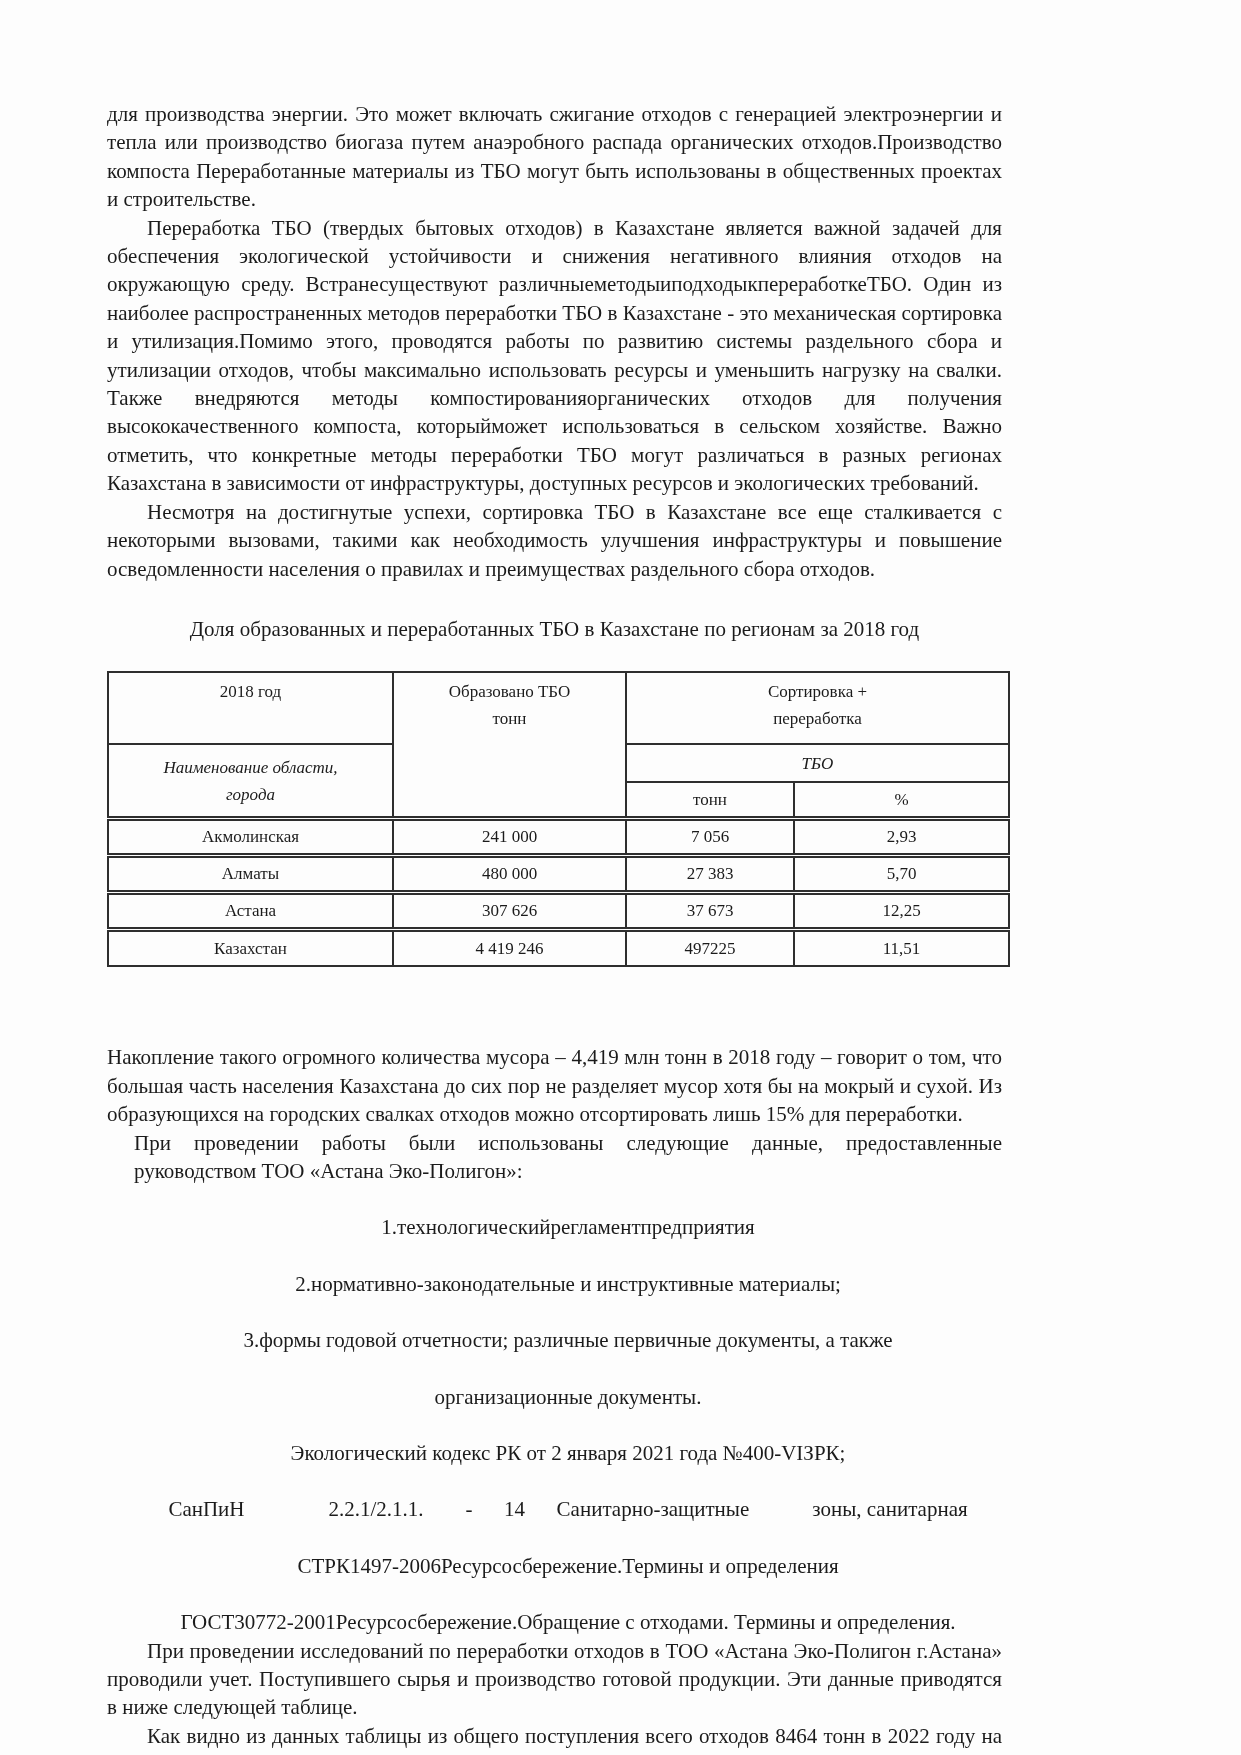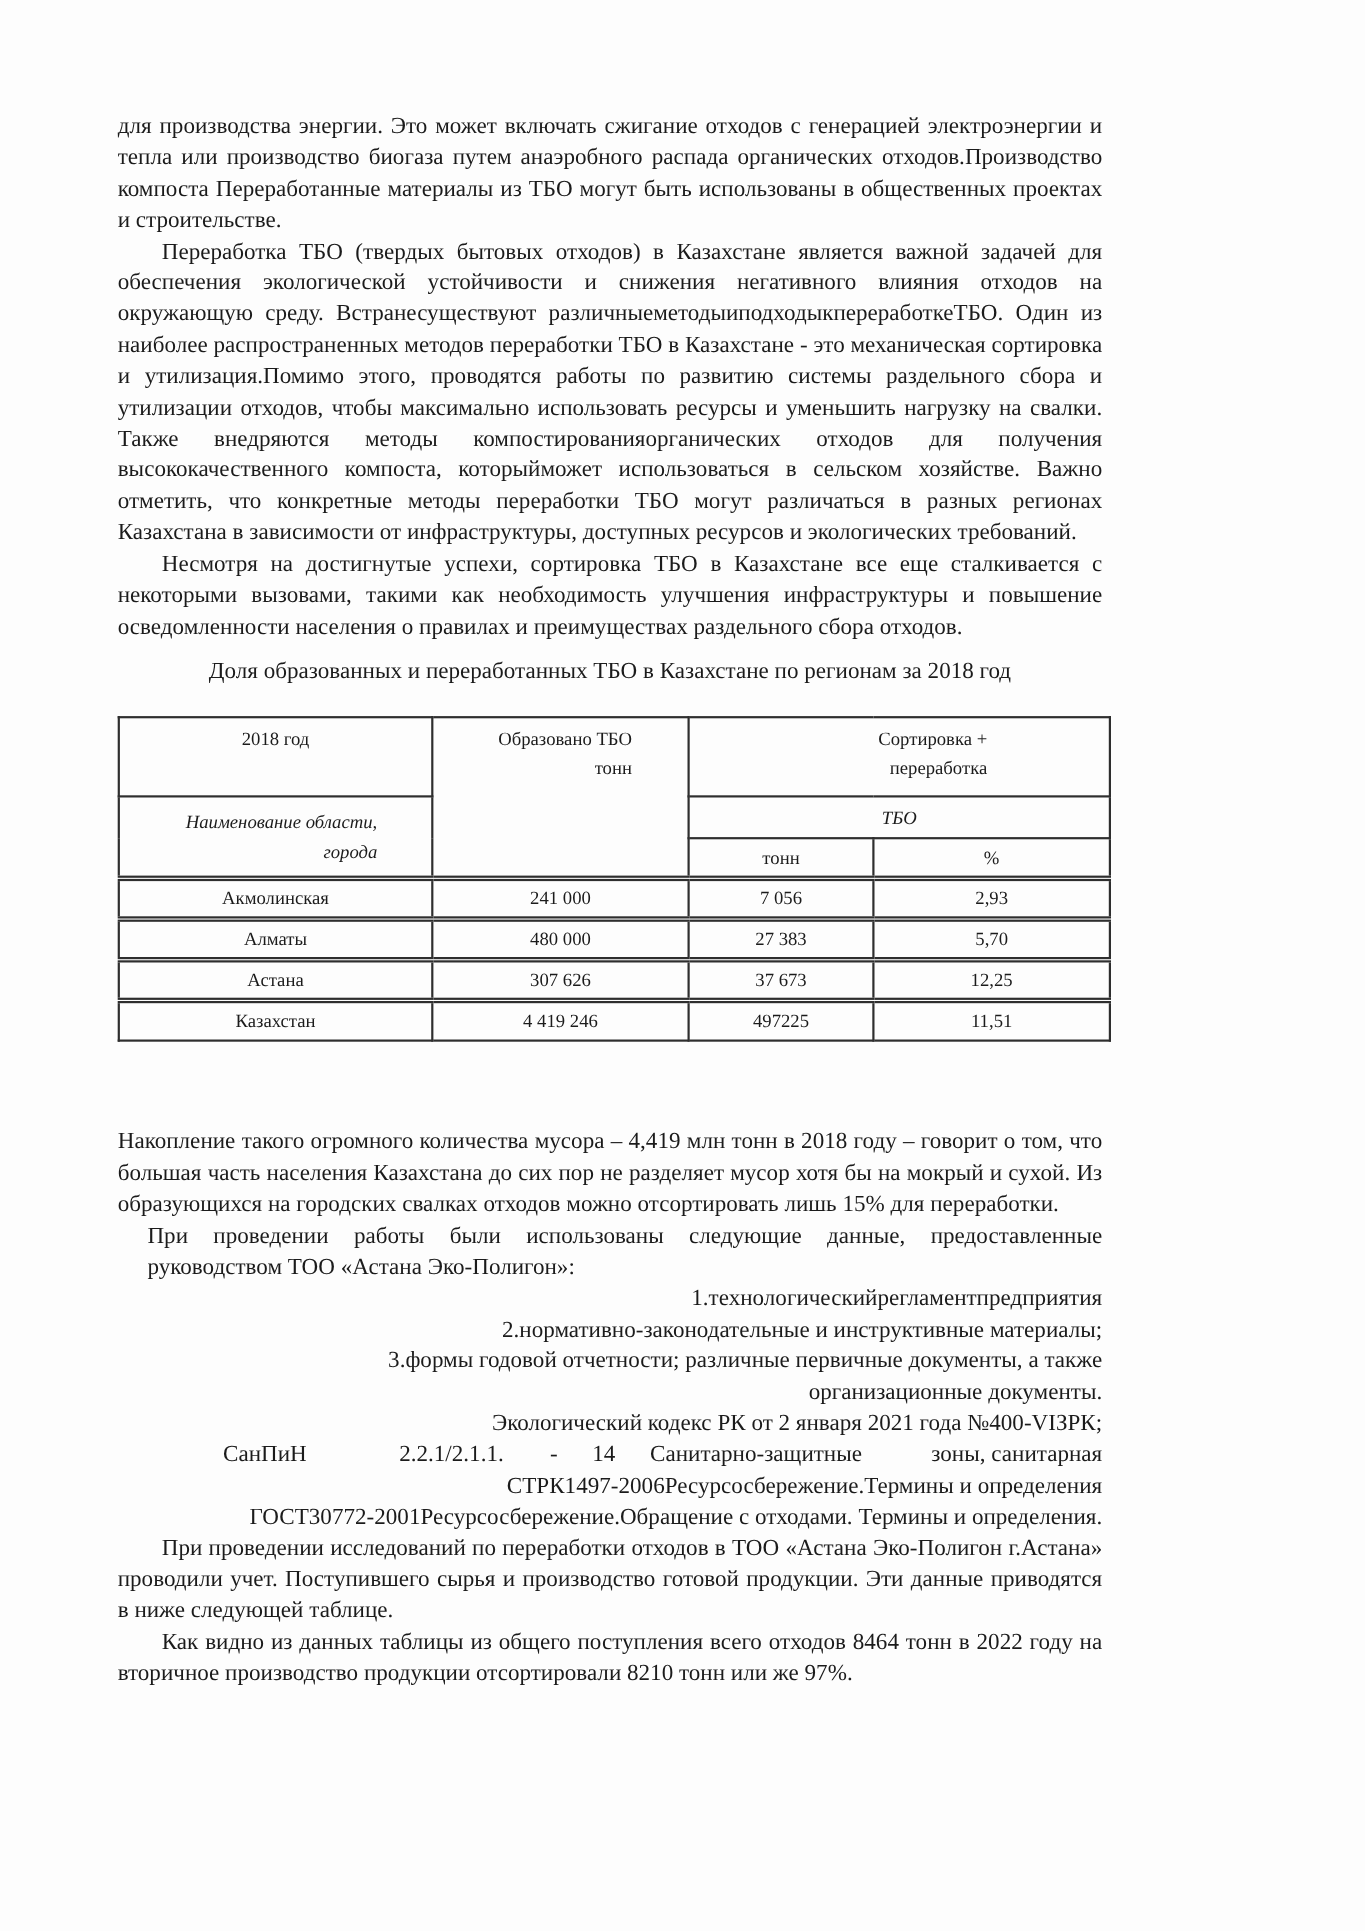--- a/index.html
+++ b/index.html
@@ -18,46 +18,46 @@
     padding: 100px 232px 40px 107px;
   }
   .para {
     margin: 0;
     font-size: 21px;
     line-height: 28.4px;
     text-align: justify;
   }
   .indent { text-indent: 40px; }
   .block-indent { margin-left: 27px; }
-  .mline { white-space: pre-wrap; text-align: right; }
+  .mline { white-space: pre-wrap; text-align: center; margin-top: 28px; }
   .caption {
     font-size: 21px;
     line-height: 28.4px;
     text-align: center;
-    margin: 12px 0 28px 0;
+    margin: 32px 0 28px 0;
   }
   table.tbo {
     border-collapse: collapse;
     width: 901px;
     table-layout: fixed;
     font-size: 17px;
     line-height: 27px;
   }
   .tbo td {
     border: 2px solid #2e2e2e;
     text-align: center;
     vertical-align: middle;
     padding: 2px 4px;
   }
   .tbo tr.h1 > td { vertical-align: top; height: 72px; padding-top: 5px; }
   .tbo tr.h2 > td { height: 38px; font-style: italic; }
   .tbo tr.h2 > td.region-cell { vertical-align: middle; }
   .tbo tr.h3 > td { height: 36px; }
   .tbo tr.drow > td { height: 37px; border-top: 5px double #2e2e2e; }
-  .wrapbox { display: inline-block; text-align: right; }
+  .wrapbox { display: inline-block; text-align: center; }
   .w-gen   { width: 130px; }
   .w-sort  { width: 160px; }
   .w-region{ width: 185px; }
   .gap-after-table { height: 76px; }
 </style>
 </head>
 <body>
 
 <div class="page">
 

